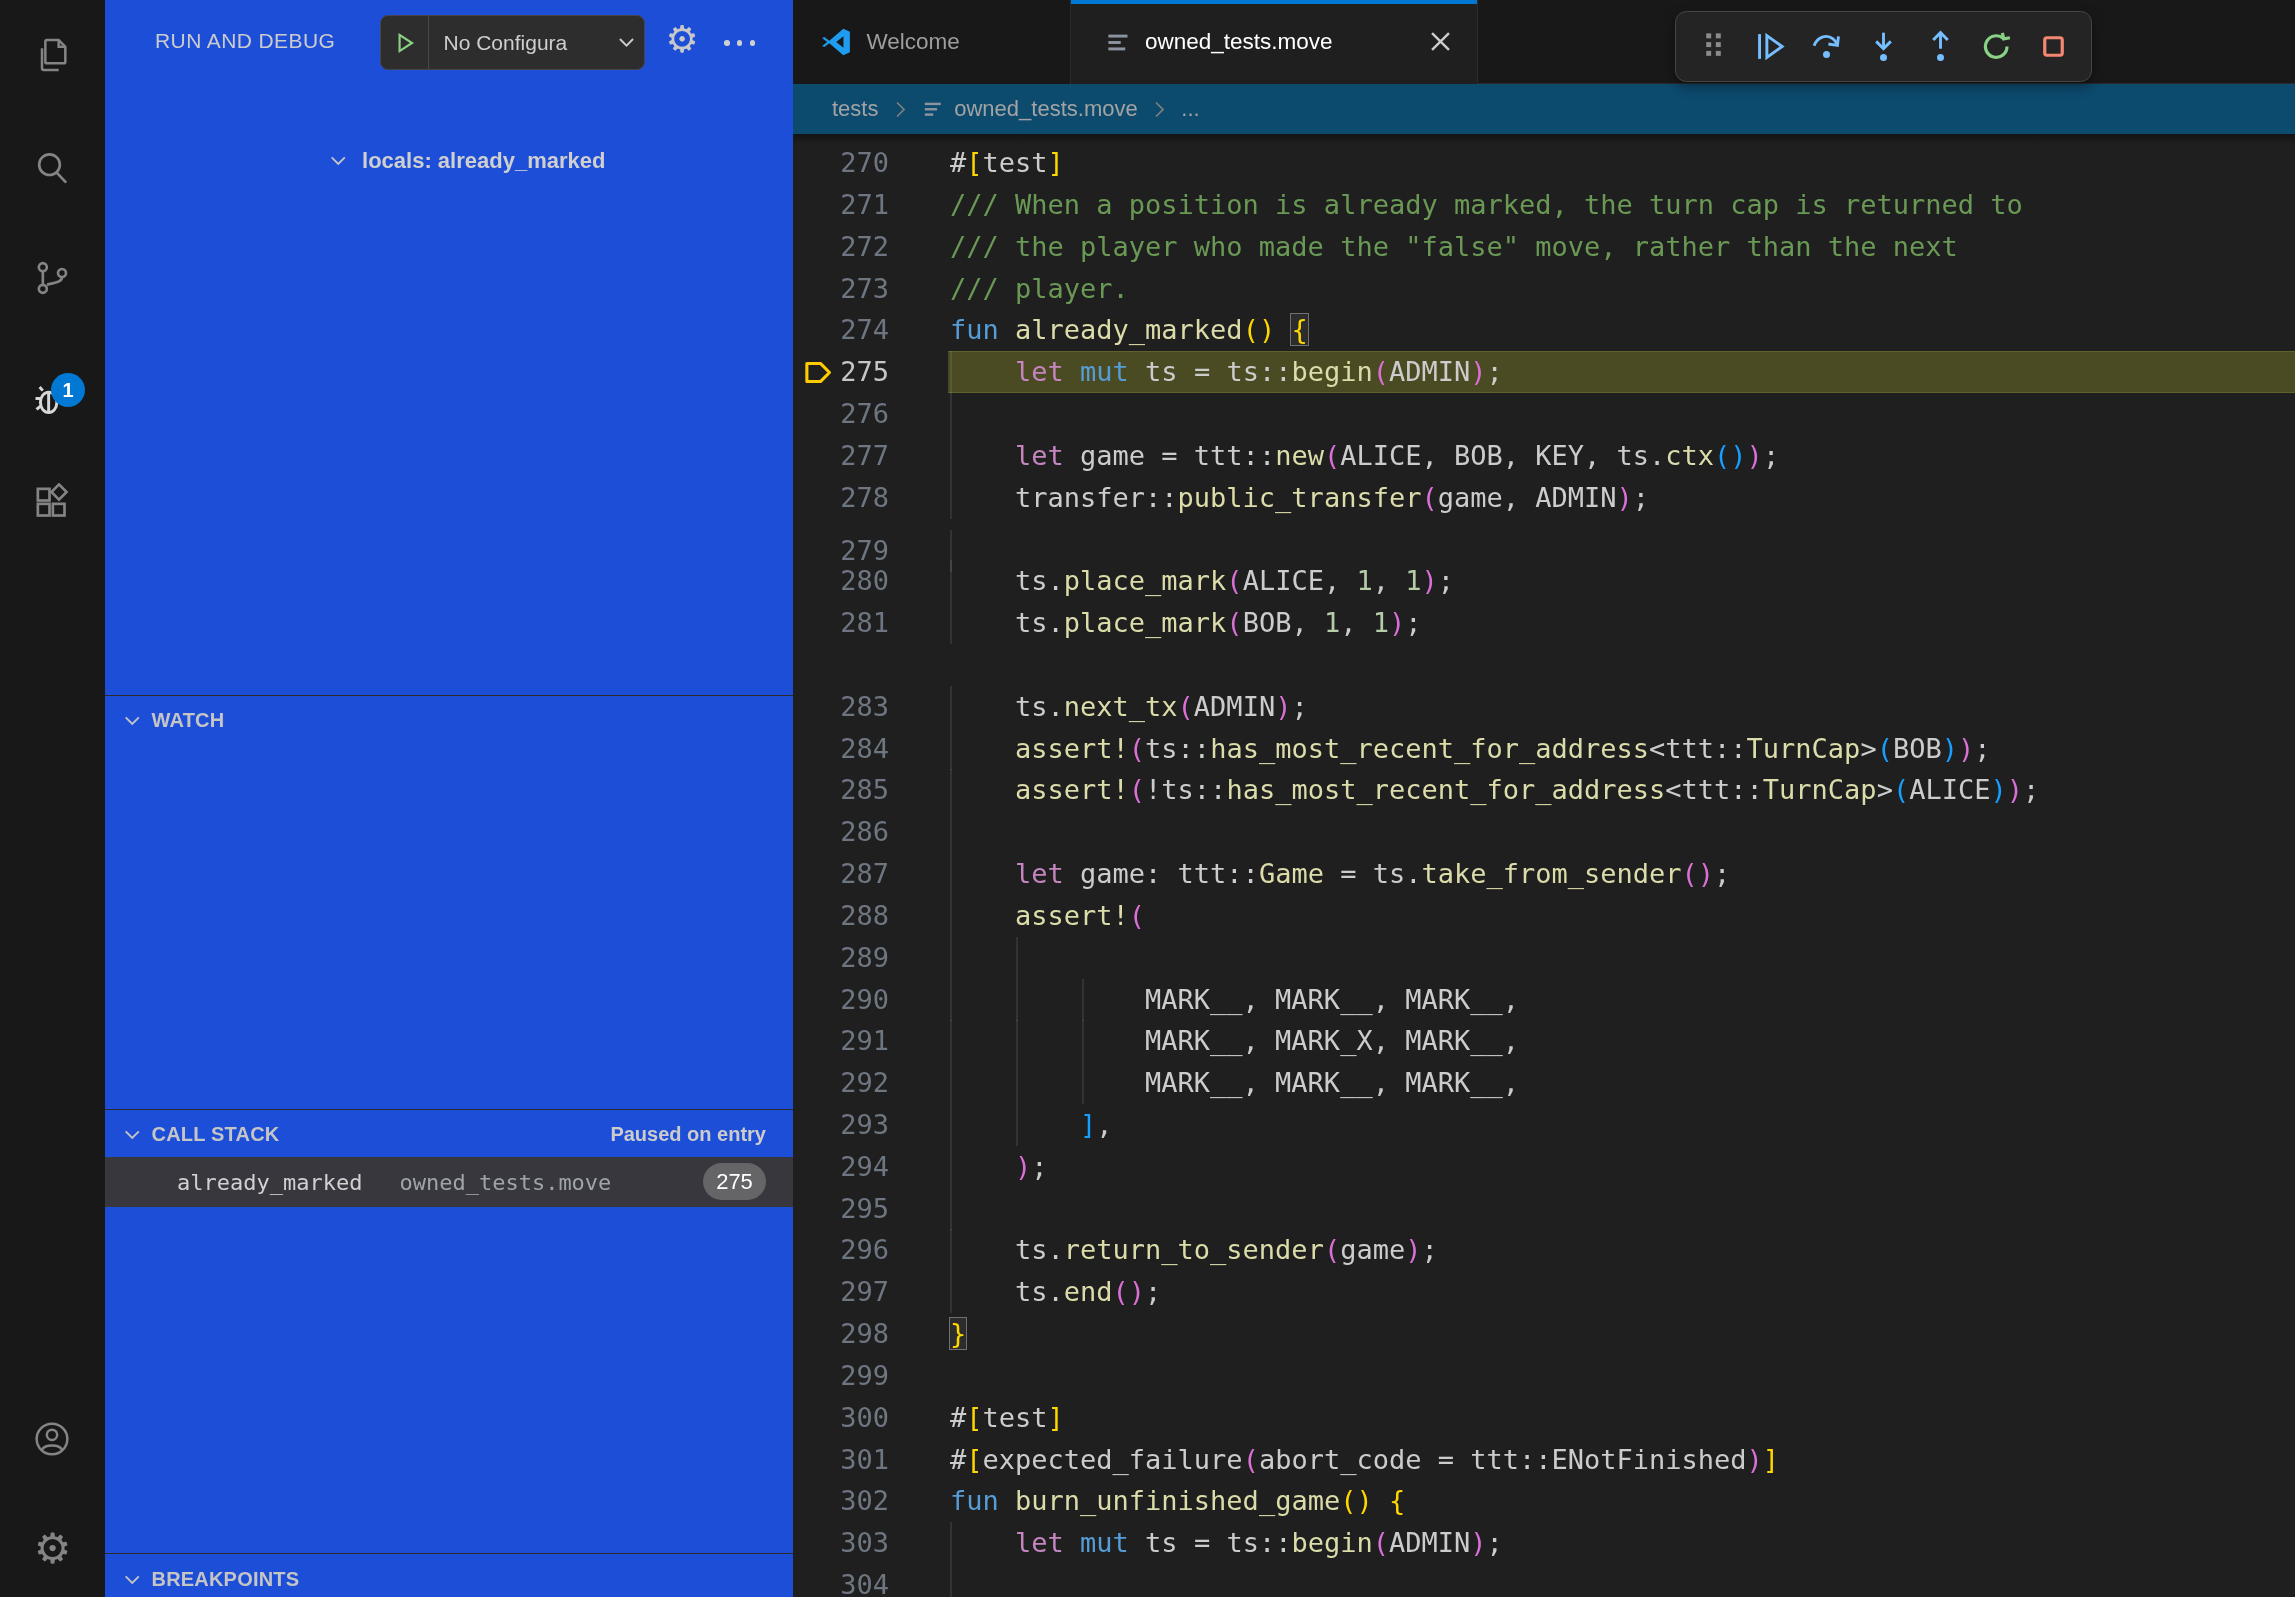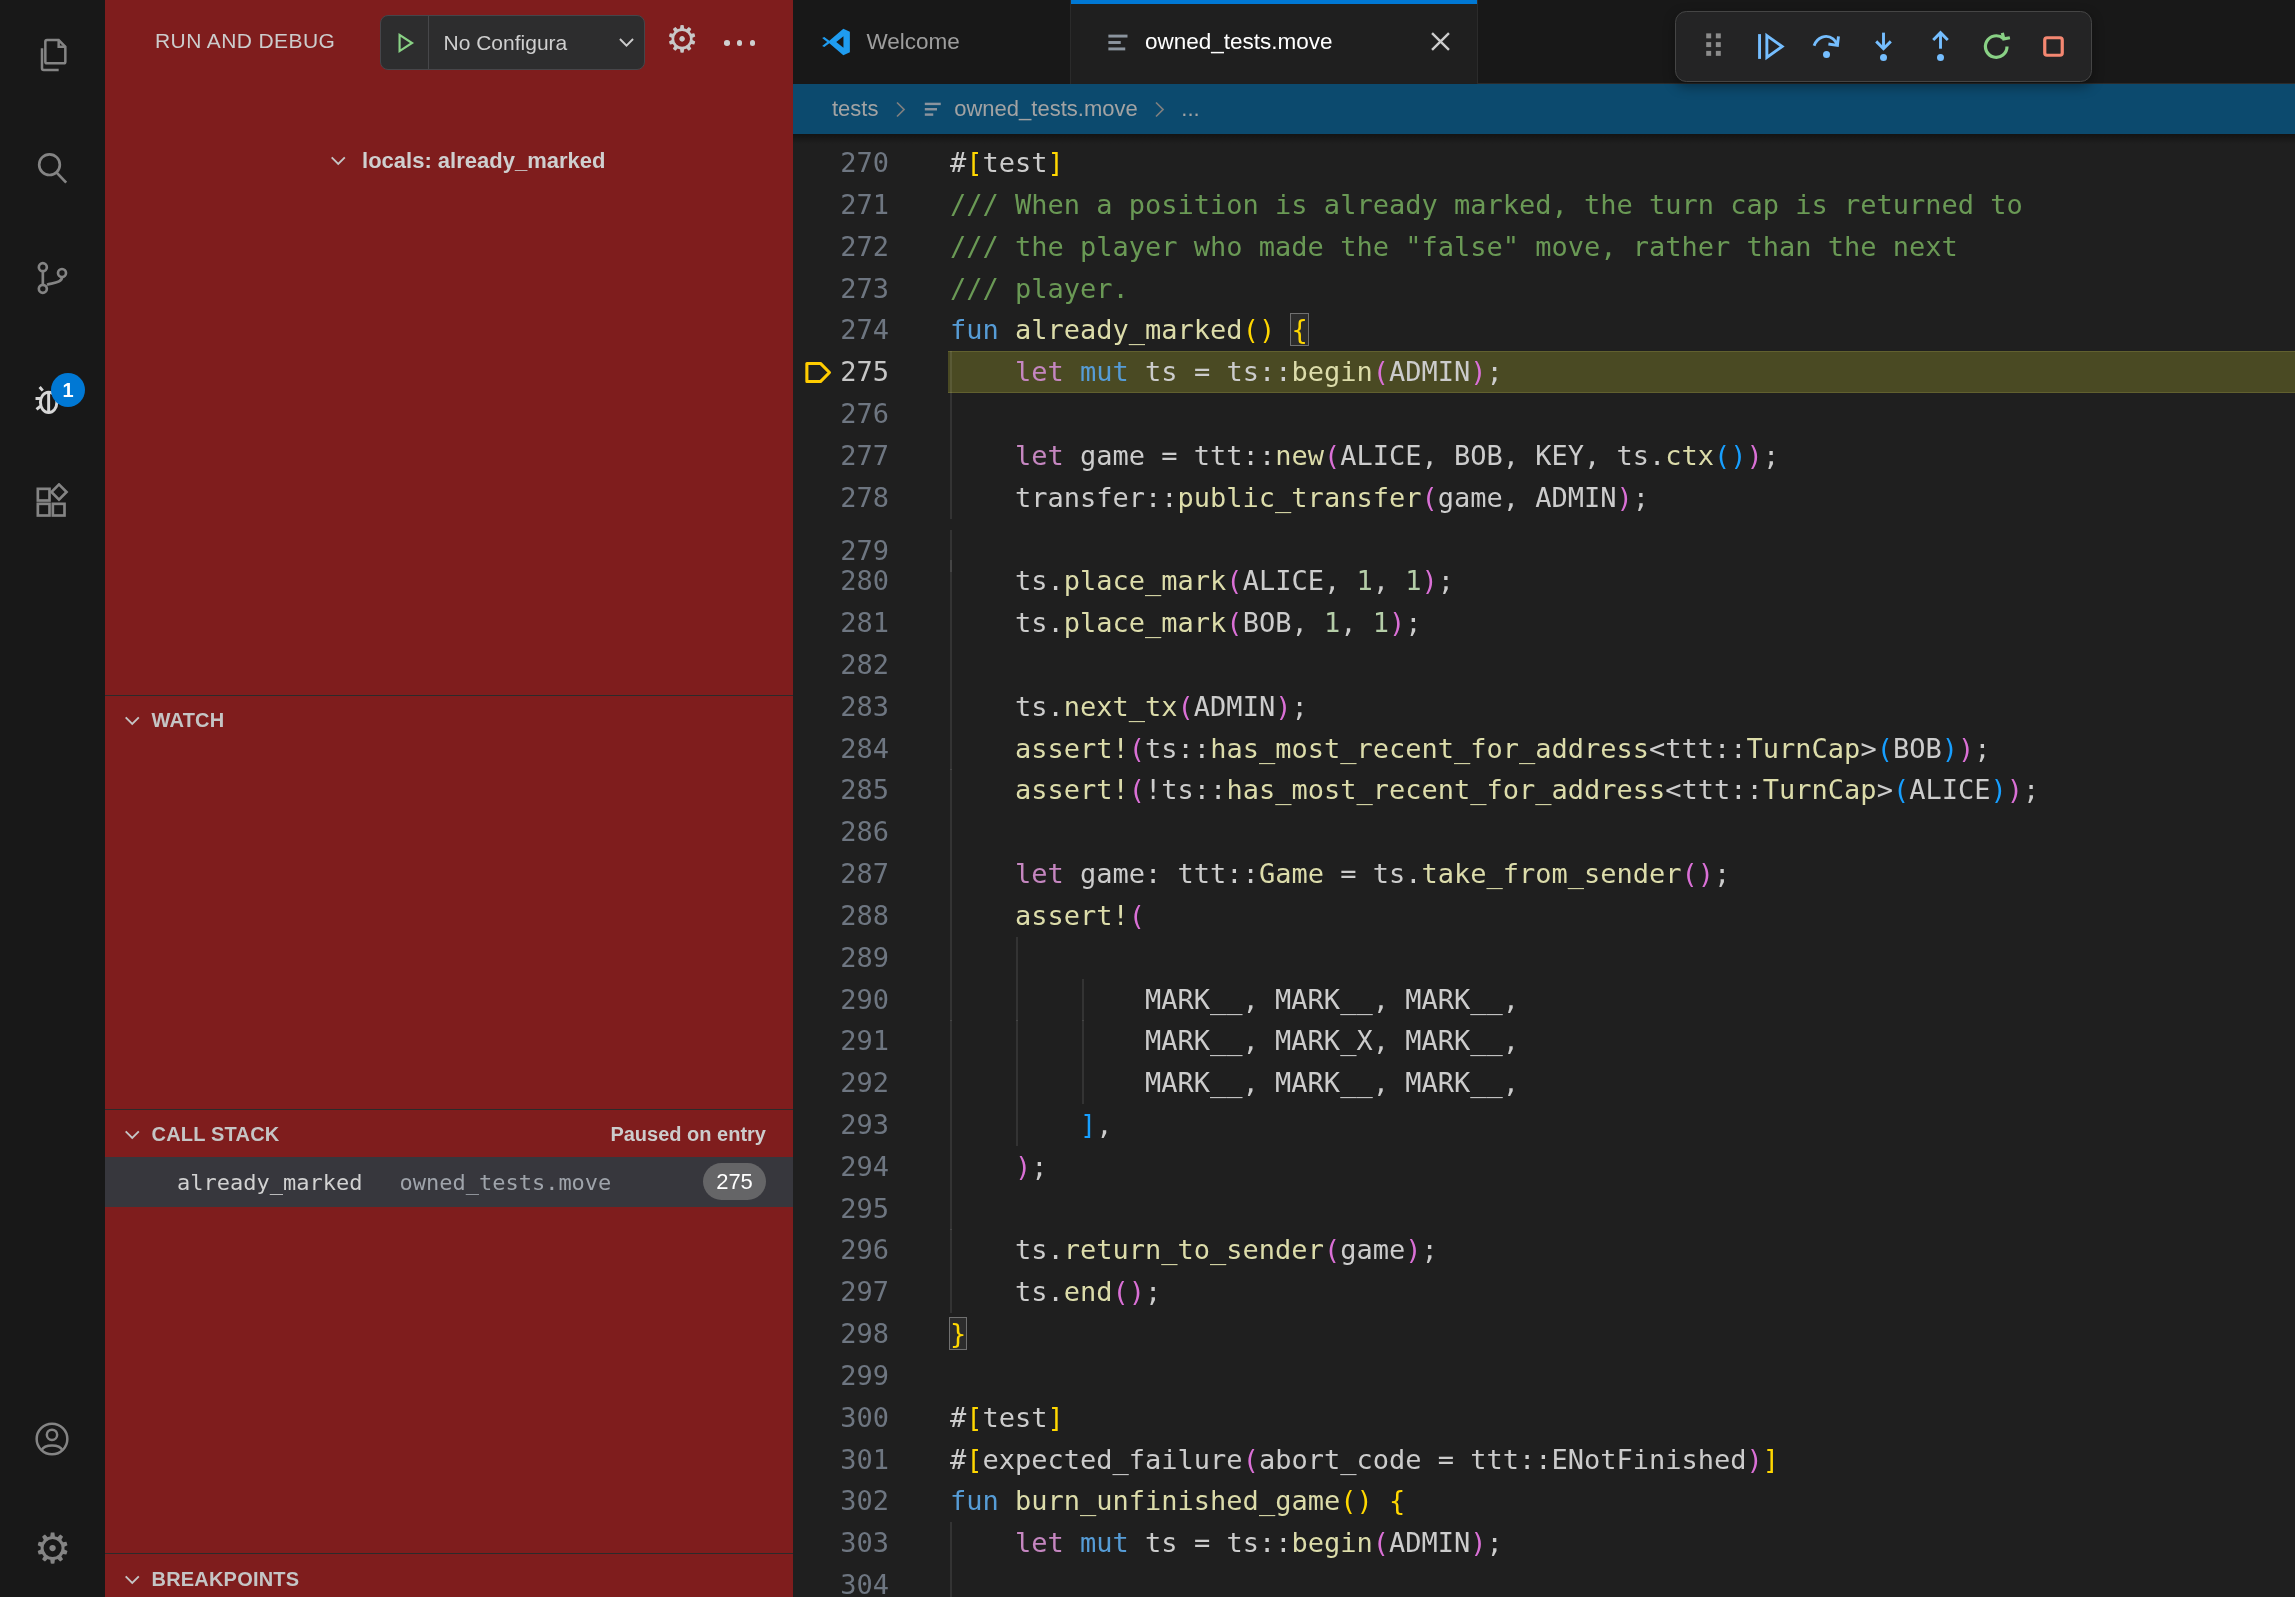--- a/index.html
+++ b/index.html
@@ -7,21 +7,21 @@
         font-family:"Liberation Sans",sans-serif;color:#cccccc;-webkit-font-smoothing:antialiased;}
   
   #activity-bar{position:absolute;left:0;top:0;width:105px;height:100%;background:#181818;border-right:0.8px solid #2b2b2b;}
   .ab-icon{position:absolute;left:32px;width:40px;height:40px;color:#848484;}
   .ab-icon svg{width:100%;height:100%;}
   .ab-icon.active{color:#d7d7d7;}
   #ab-badge{position:absolute;left:51px;top:373px;width:34px;height:34px;border-radius:50%;
             background:#0078d4;color:#fff;font-size:20px;font-weight:700;display:flex;align-items:center;justify-content:center;}
   .glyph-gear{position:absolute;left:0;width:105px;text-align:center;color:#848484;font-size:42px;line-height:42px;}
   
-  #sidebar{position:absolute;left:105px;top:0;width:688px;height:100%;background:#7f1d1d;border-right:0.8px solid #2b2b2b;}
+  #sidebar{position:absolute;left:105px;top:0;width:688px;height:100%;background:#1d4ed8;border-right:0.8px solid #2b2b2b;}
   #sb-title{position:absolute;left:50px;top:29px;font-size:21px;letter-spacing:0.4px;color:#cccccc;white-space:nowrap;}
   #config-button{position:absolute;left:275px;top:15.3px;width:265px;height:55px;border-radius:8px;
                  background:#2d2d2e;border:0.8px solid #46464a;display:flex;align-items:center;box-sizing:border-box;}
   #config-play{width:47px;display:flex;align-items:center;justify-content:center;border-right:0.8px solid #47474a;height:100%;}
   #config-label{flex:1;font-size:21px;color:#cfcfcf;padding-left:14.5px;white-space:nowrap;overflow:hidden;}
   #config-chevron{width:35px;display:flex;align-items:center;justify-content:center;color:#cccccc;}
   #sb-gear{position:absolute;left:553px;top:19.3px;width:48px;text-align:center;color:#c8c8c8;font-size:37px;line-height:42px;}
   #sb-dots{position:absolute;left:619px;top:40px;display:flex;gap:7.2px;}
   #sb-dots i{width:5.6px;height:5.6px;border-radius:50%;background:#cfcfcf;}
   .section-divider{position:absolute;left:0;width:100%;height:0.8px;background:#2b2b2b;}
@@ -350,25 +350,20 @@
         <div class="code-row" style="top: 426px;">
           <div class="indent-guide" style="left: 157px;"></div>
           <div class="gutter-num">280</div>
           <div class="code-text"><span class="c-fg">    ts.</span><span class="c-fn">place_mark</span><span class="c-b2">(</span><span class="c-fg">ALICE, </span><span class="c-num">1</span><span class="c-fg">, </span><span class="c-num">1</span><span class="c-b2">)</span><span class="c-fg">;</span></div>
         </div>
         <div class="code-row" style="top: 468px;">
           <div class="indent-guide" style="left: 157px;"></div>
           <div class="gutter-num">281</div>
           <div class="code-text"><span class="c-fg">    ts.</span><span class="c-fn">place_mark</span><span class="c-b2">(</span><span class="c-fg">BOB, </span><span class="c-num">1</span><span class="c-fg">, </span><span class="c-num">1</span><span class="c-b2">)</span><span class="c-fg">;</span></div>
         </div>
-        <div class="code-row" style="top: 510px;">
-          <div class="indent-guide" style="left: 157px;"></div>
-          <div class="gutter-num">282</div>
-          <div class="code-text"></div>
-        </div>
         <div class="code-row" style="top: 552px;">
           <div class="indent-guide" style="left: 157px;"></div>
           <div class="gutter-num">283</div>
           <div class="code-text"><span class="c-fg">    ts.</span><span class="c-fn">next_tx</span><span class="c-b2">(</span><span class="c-fg">ADMIN</span><span class="c-b2">)</span><span class="c-fg">;</span></div>
         </div>
         <div class="code-row" style="top: 594px;">
           <div class="indent-guide" style="left: 157px;"></div>
           <div class="gutter-num">284</div>
           <div class="code-text"><span class="c-fg">    </span><span class="c-fn">assert!</span><span class="c-b2">(</span><span class="c-fg">ts::</span><span class="c-fn">has_most_recent_for_address</span><span class="c-fg">&lt;ttt::</span><span class="c-fn">TurnCap</span><span class="c-fg">&gt;</span><span class="c-b3">(</span><span class="c-fg">BOB</span><span class="c-b3">)</span><span class="c-b2">)</span><span class="c-fg">;</span></div>
         </div>

